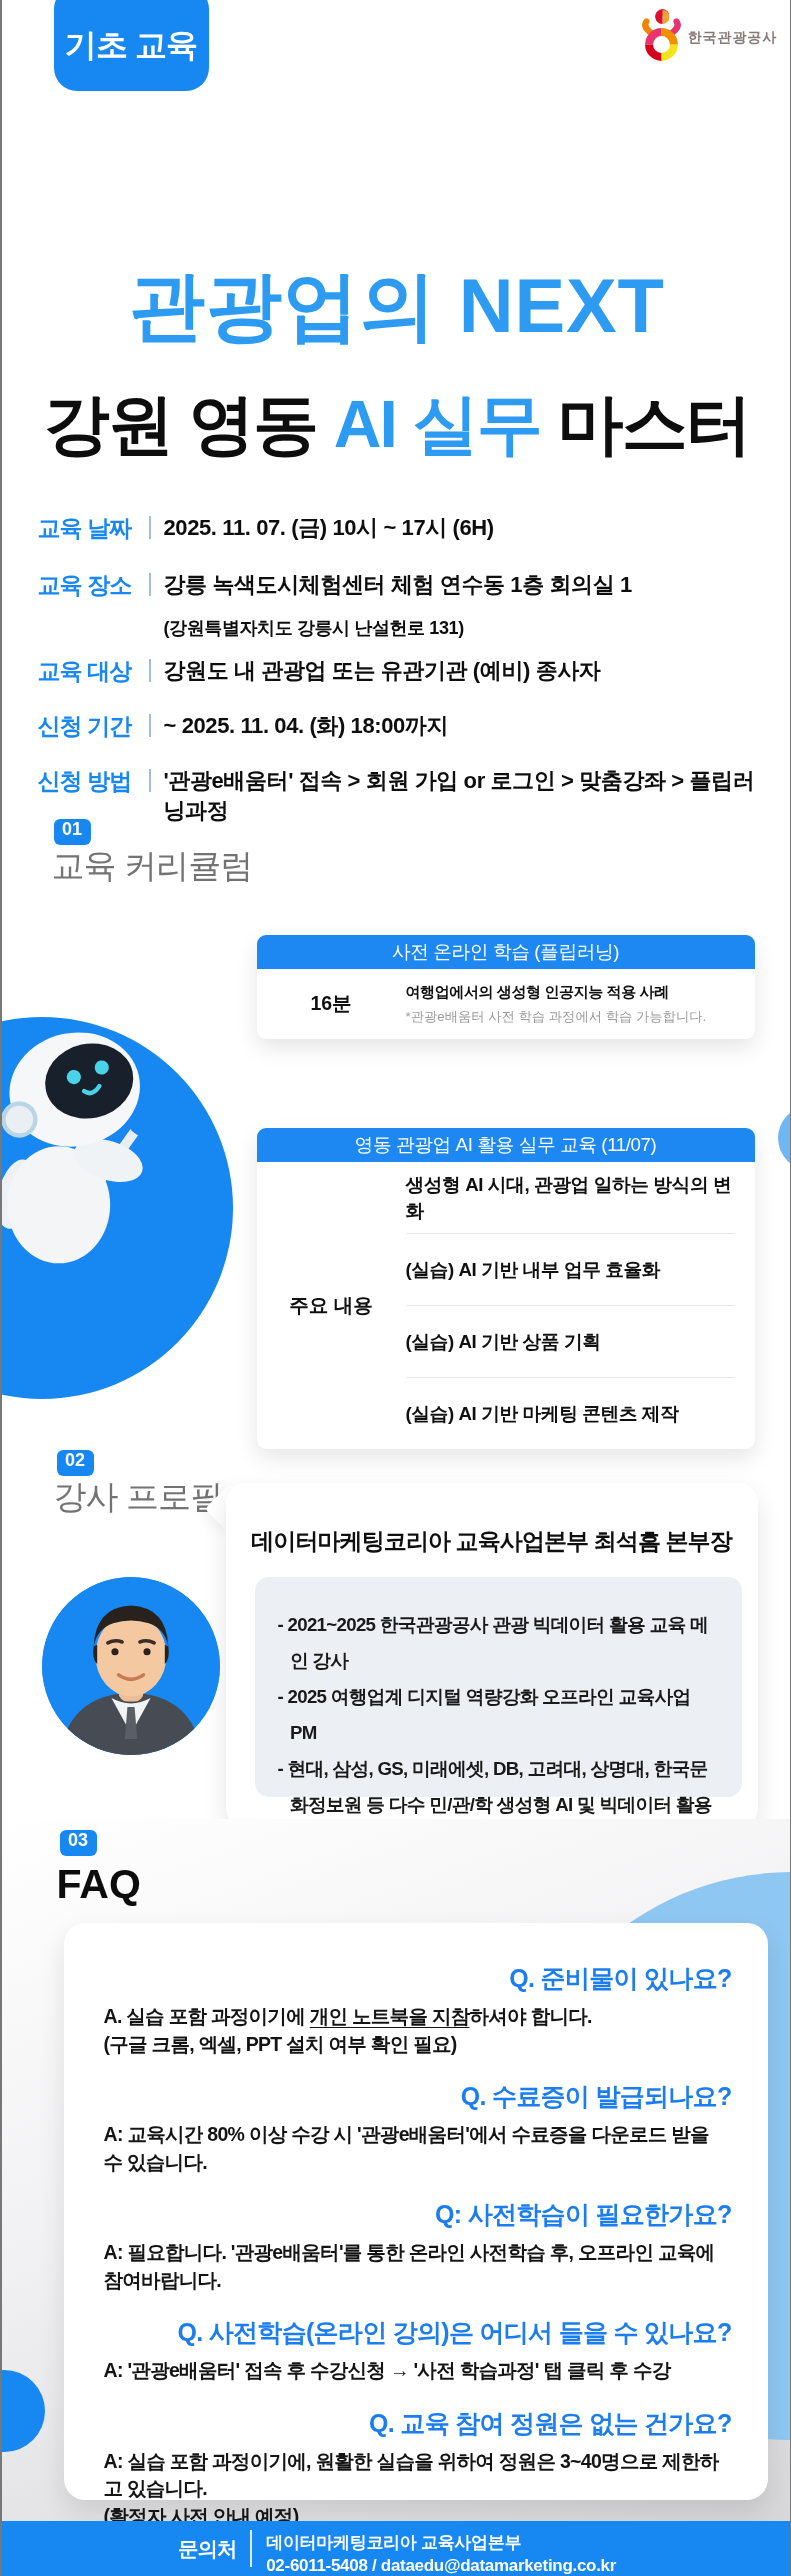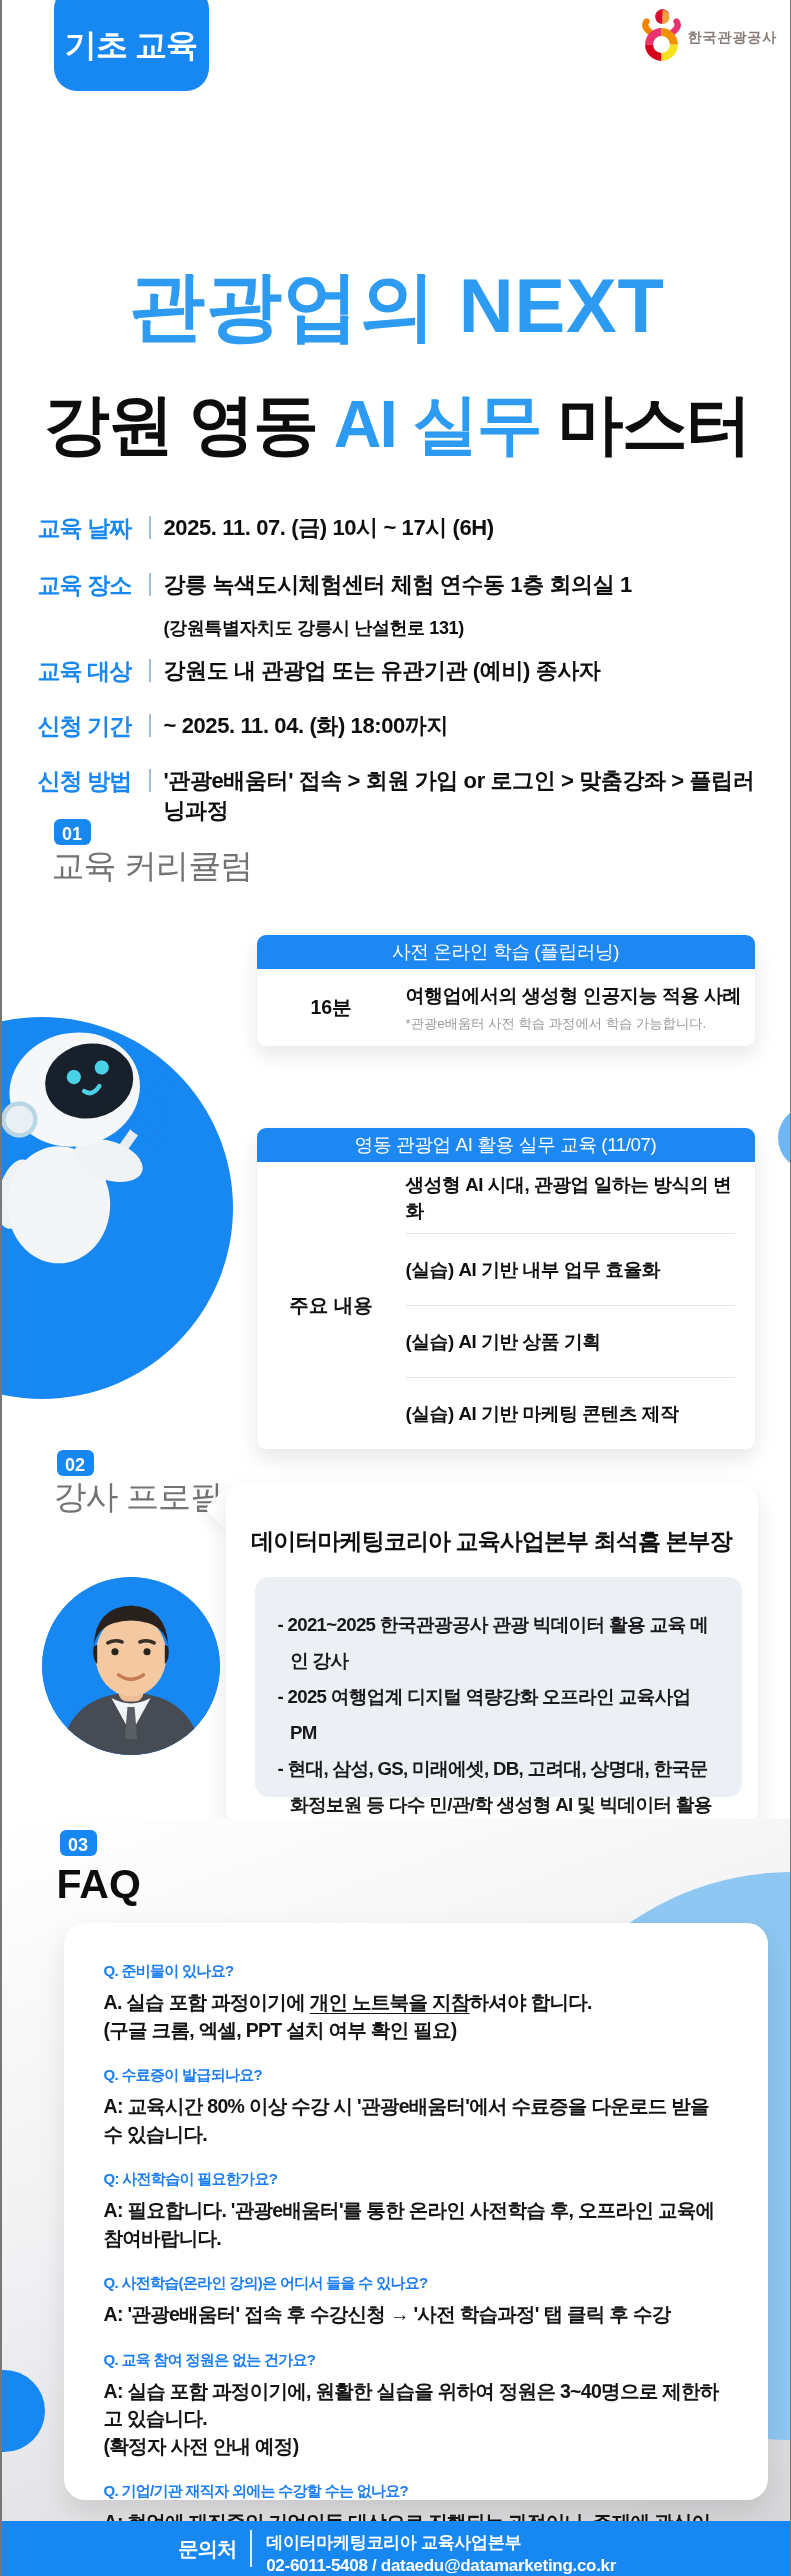--- a/index.html
+++ b/index.html
@@ -39,39 +39,39 @@
   
   .info-row{left:36px;width:728px;display:flex;align-items:flex-start;}
   .info-label{width:99px;color:#1787f2;font-size:23px;font-weight:800;letter-spacing:-0.9px;flex:none;}
   .info-pipe{width:27px;color:#9db9d6;font-size:23px;font-weight:400;text-align:center;flex:none;}
   .info-value{font-size:22px;font-weight:700;color:#0e0e0e;letter-spacing:-0.4px;}
   .info-note{font-size:18px;font-weight:700;color:#0e0e0e;margin-top:16px;letter-spacing:-0.4px;}
 
   
   .sec-badge{
     width:37px;height:26px;background:#1787f2;border-radius:6.2px;
-    display:flex;align-items:flex-end;justify-content:center;
+    display:flex;align-items:flex-start;justify-content:center;
     color:#fff;font-size:18px;font-weight:800;
   }
   .sec-title{font-size:33px;font-weight:400;color:#737373;letter-spacing:-0.9px;}
   .sec-title-faq{font-size:41px;font-weight:900;color:#0d0d0d;letter-spacing:0;}
 
   
   .cur-card{left:255px;width:498px;border-radius:9px;
     box-shadow:0 9px 21px rgba(0,0,0,0.10);background:#fff;}
   .cur-header{
     height:34px;background:#1d87f2;border-radius:9px 9px 0 0;
     display:flex;align-items:center;justify-content:center;
     color:#fff;font-size:18.7px;font-weight:400;letter-spacing:-0.4px;
   }
   .cur-body{display:flex;}
   .time-cell{width:149px;flex:none;display:flex;align-items:center;justify-content:center;
     font-size:19.5px;font-weight:800;color:#101010;}
   .cur-content{padding:14px 9px 12.4px 0;}
-  .cur-item-title{font-size:19px;font-weight:800;color:#101010;letter-spacing:-0.4px;}
+  .cur-item-title{font-size:15px;font-weight:800;color:#101010;letter-spacing:-0.4px;}
   .cur-item-note{font-size:13.3px;font-weight:400;color:#9a9a9a;margin-top:6.2px;}
   .side-cell{width:149px;flex:none;display:flex;align-items:center;justify-content:center;
     font-size:19.5px;font-weight:700;color:#101010;}
   .prac-list{flex:1;padding-right:19.5px;}
   .prac-row{height:71px;display:flex;align-items:center;
     font-size:18.7px;font-weight:800;color:#101010;letter-spacing:-0.4px;}
   .prac-row.bordered{border-bottom:0.9px solid #e6e6e6;}
 
   
   .robot-circle{left:-151px;top:1017px;width:382px;height:382px;border-radius:50%;background:#1787f2;}
@@ -91,21 +91,21 @@
   .profile-box{left:253px;top:1577px;width:487px;height:220px;background:#ecf0f4;border-radius:14px;
     box-sizing:border-box;padding:30px 21px 0 23px;}
   .profile-bullet{font-size:18.7px;font-weight:700;color:#191919;line-height:36px;
     letter-spacing:-0.7px;padding-left:12.4px;text-indent:-12.4px;}
   .avatar{left:40px;top:1577px;width:178px;height:178px;border-radius:50%;background:#1787f2;overflow:hidden;}
 
   
   .faq-card{left:62px;top:1923px;width:704px;height:577px;background:#fff;border-radius:21px;
     box-shadow:0 12.4px 27px rgba(0,0,0,0.10);box-sizing:border-box;padding:39px 36px 0 40px;}
   .faq-item{margin-bottom:22px;}
-  .faq-q{color:#1b7df0;font-size:15px;font-weight:800;letter-spacing:-0.7px;margin-bottom:8px;}
+  .faq-q{color:#1b7df0;font-size:25px;font-weight:800;letter-spacing:-0.7px;margin-bottom:8px;text-align:right;}
   .faq-a{font-size:19.5px;font-weight:700;color:#141414;letter-spacing:-0.7px;line-height:27.5px;}
   .faq-a .b{font-weight:800;}
   .faq-a .u{text-decoration:underline;text-underline-offset:3.6px;}
 
   
   .footer{left:0;top:2521px;width:791px;height:55px;background:#1787f2;
     display:flex;align-items:center;justify-content:center;gap:14px;color:#fff;}
   .footer-label{font-size:20.4px;font-weight:800;letter-spacing:-0.9px;}
   .footer-pipe{width:1.8px;height:37px;background:rgba(255,255,255,0.85);}
   .footer-lines{display:flex;flex-direction:column;gap:2.7px;margin-top:10px;}

